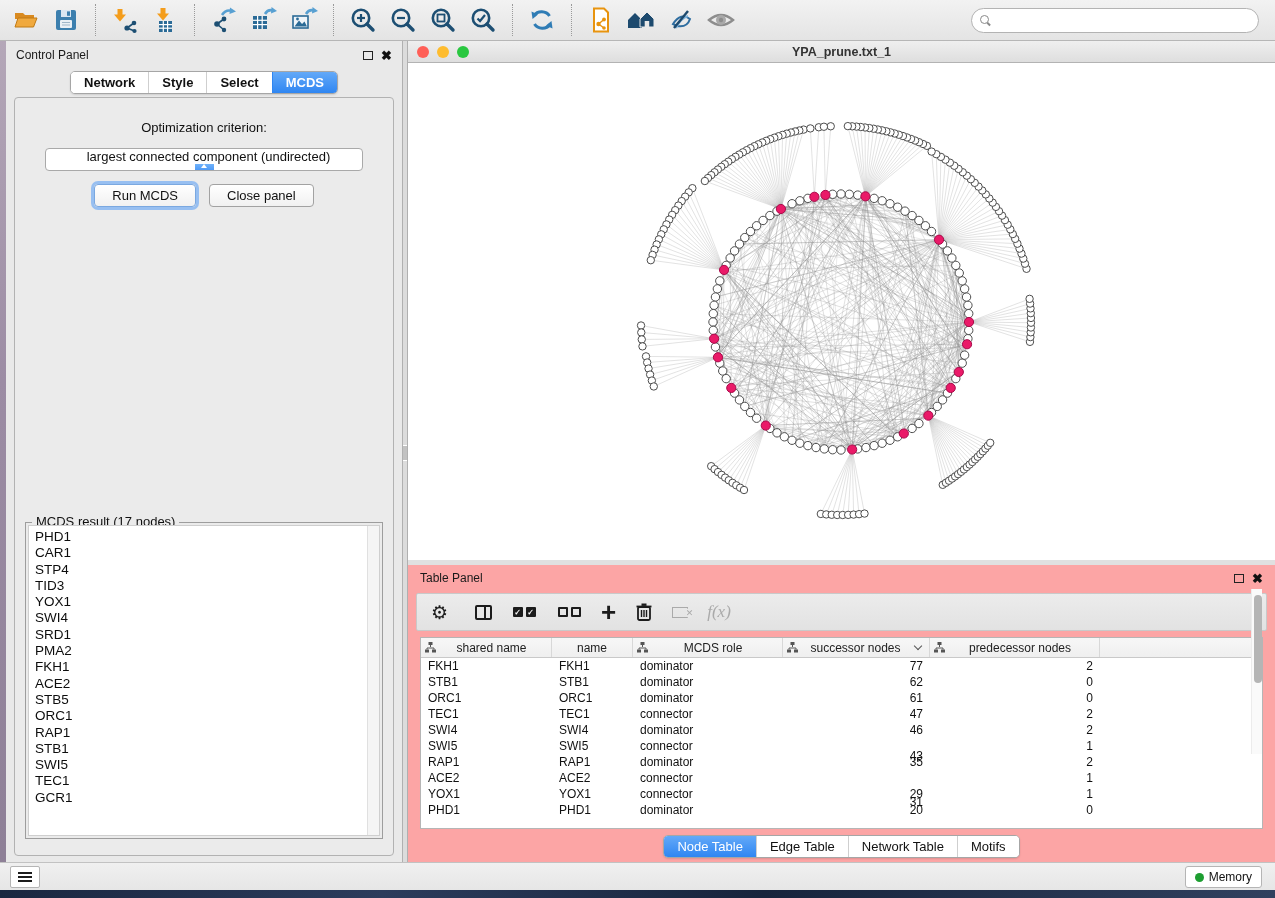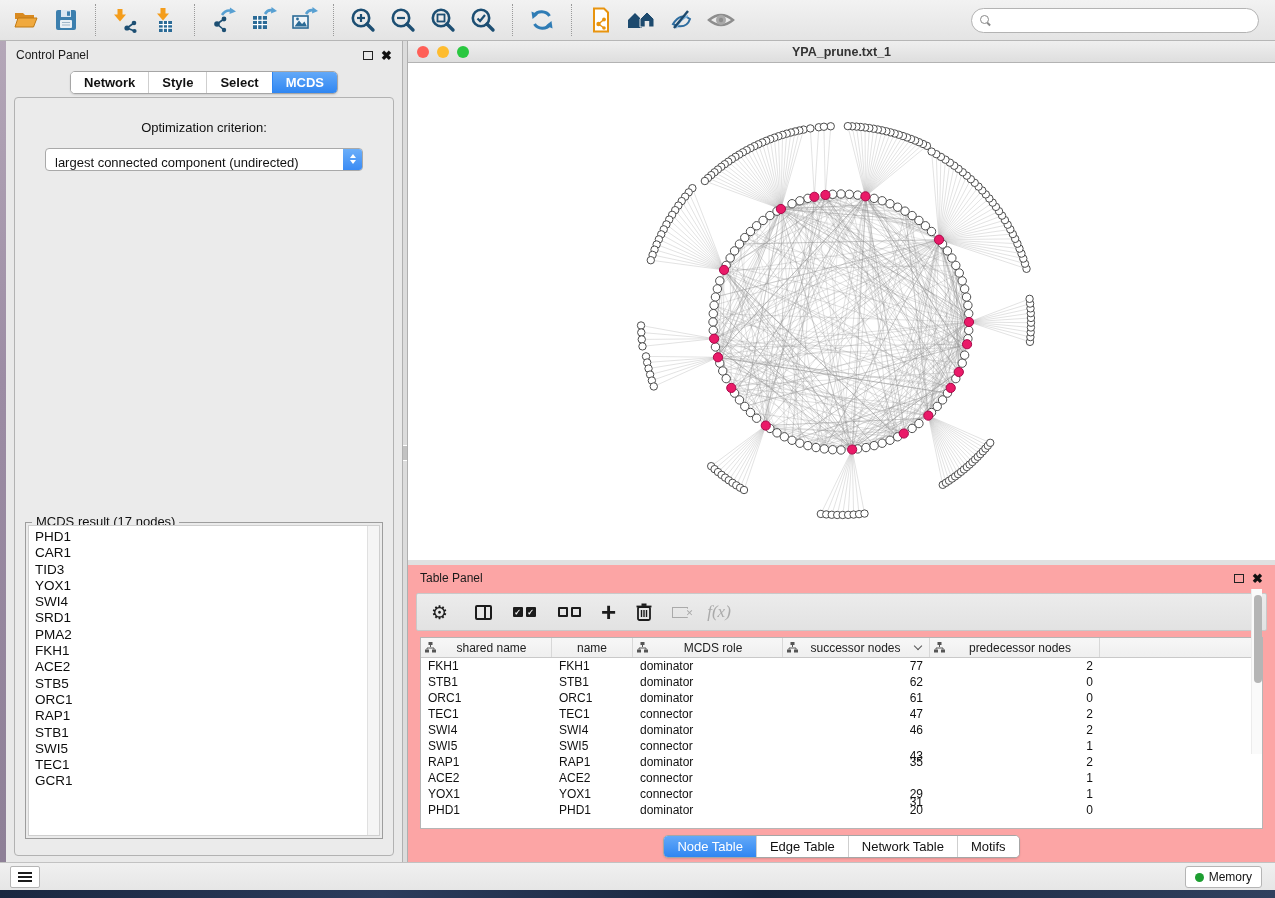--- a/index.html
+++ b/index.html
@@ -41,21 +41,21 @@
     overflow:hidden; box-shadow:0 1px 2px rgba(0,0,0,.12); }
   .seg-tab { padding:3px 13px; font-size:13px; color:#111; background:#fff; border-left:1px solid #cfcfcf; white-space:nowrap; }
   .seg-tab:first-child { border-left:none; }
   .seg-tab.active { background:linear-gradient(#63a9f8,#2f86f2); color:#fff; border-left-color:#2f86f2; }
   .cp-tabs { position:absolute; left:0; right:0; top:30px; text-align:center; z-index:8;font-weight:bold; }
 
   .content-box { position:absolute; left:8px; right:8px; top:56px; bottom:6px;
     border:1px solid #b2b2b2; border-radius:4px; background:#ebebeb; }
   .opt-label { text-align:center; font-size:13px; color:#111; margin-top:22px; }
   .dropdown { margin:13px auto 0; width:318px; height:23px; background:#fff;
-    border:1px solid #a9a9a9; border-radius:4px; display:flex; align-items:flex-end; overflow:hidden; }
+    border:1px solid #a9a9a9; border-radius:4px; display:flex; align-items:center; overflow:hidden;flex-direction:column; }
   .dropdown .dd-text { font-size:13px; color:#111; padding-left:9px; flex:1; white-space:nowrap; }
   .dd-stepper { width:19px; height:23px; background:linear-gradient(#70b2fa,#3a8bf4);
     display:flex; flex-direction:column; align-items:center; justify-content:center; gap:2px; }
   .dd-up { width:0;height:0;border-left:3.5px solid transparent;border-right:3.5px solid transparent;border-bottom:4.5px solid #fff; }
   .dd-down { width:0;height:0;border-left:3.5px solid transparent;border-right:3.5px solid transparent;border-top:4.5px solid #fff; }
   .btn-row { display:flex; justify-content:center; gap:13px; margin-top:13px; }
   .push-btn { font-size:13px; color:#111; padding:3px 17px; border:1px solid #a2a2a2; border-radius:4px;
     background:linear-gradient(#ffffff,#f1f1f1); }
   .push-btn.focused { box-shadow:0 0 0 3px rgba(106,168,245,.65); border-color:#7aa8e0; }
 
@@ -302,26 +302,31 @@
     </div>
     <div class="content-box">
       <div class="opt-label">Optimization criterion:</div>
       <div class="dropdown">
         <span class="dd-text">largest connected component (undirected)</span>
         <span class="dd-stepper">
           <span class="dd-up"></span>
             <span class="dd-down"></span>
         </span>
       </div>
+      <div class="btn-row">
+        <span class="push-btn focused">Run MCDS</span>
+        <span class="push-btn">Close panel</span>
+      </div>
       <div class="group">
         <span class="group-legend">MCDS result (17 nodes)</span>
         <div class="mcds-list">
           <div class="mcds-items" id="mcds-items">
               <div class="mcds-item">PHD1</div>
               <div class="mcds-item">CAR1</div>
+              <div class="mcds-item">STP4</div>
               <div class="mcds-item">TID3</div>
               <div class="mcds-item">YOX1</div>
               <div class="mcds-item">SWI4</div>
               <div class="mcds-item">SRD1</div>
               <div class="mcds-item">PMA2</div>
               <div class="mcds-item">FKH1</div>
               <div class="mcds-item">ACE2</div>
               <div class="mcds-item">STB5</div>
               <div class="mcds-item">ORC1</div>
               <div class="mcds-item">RAP1</div>

